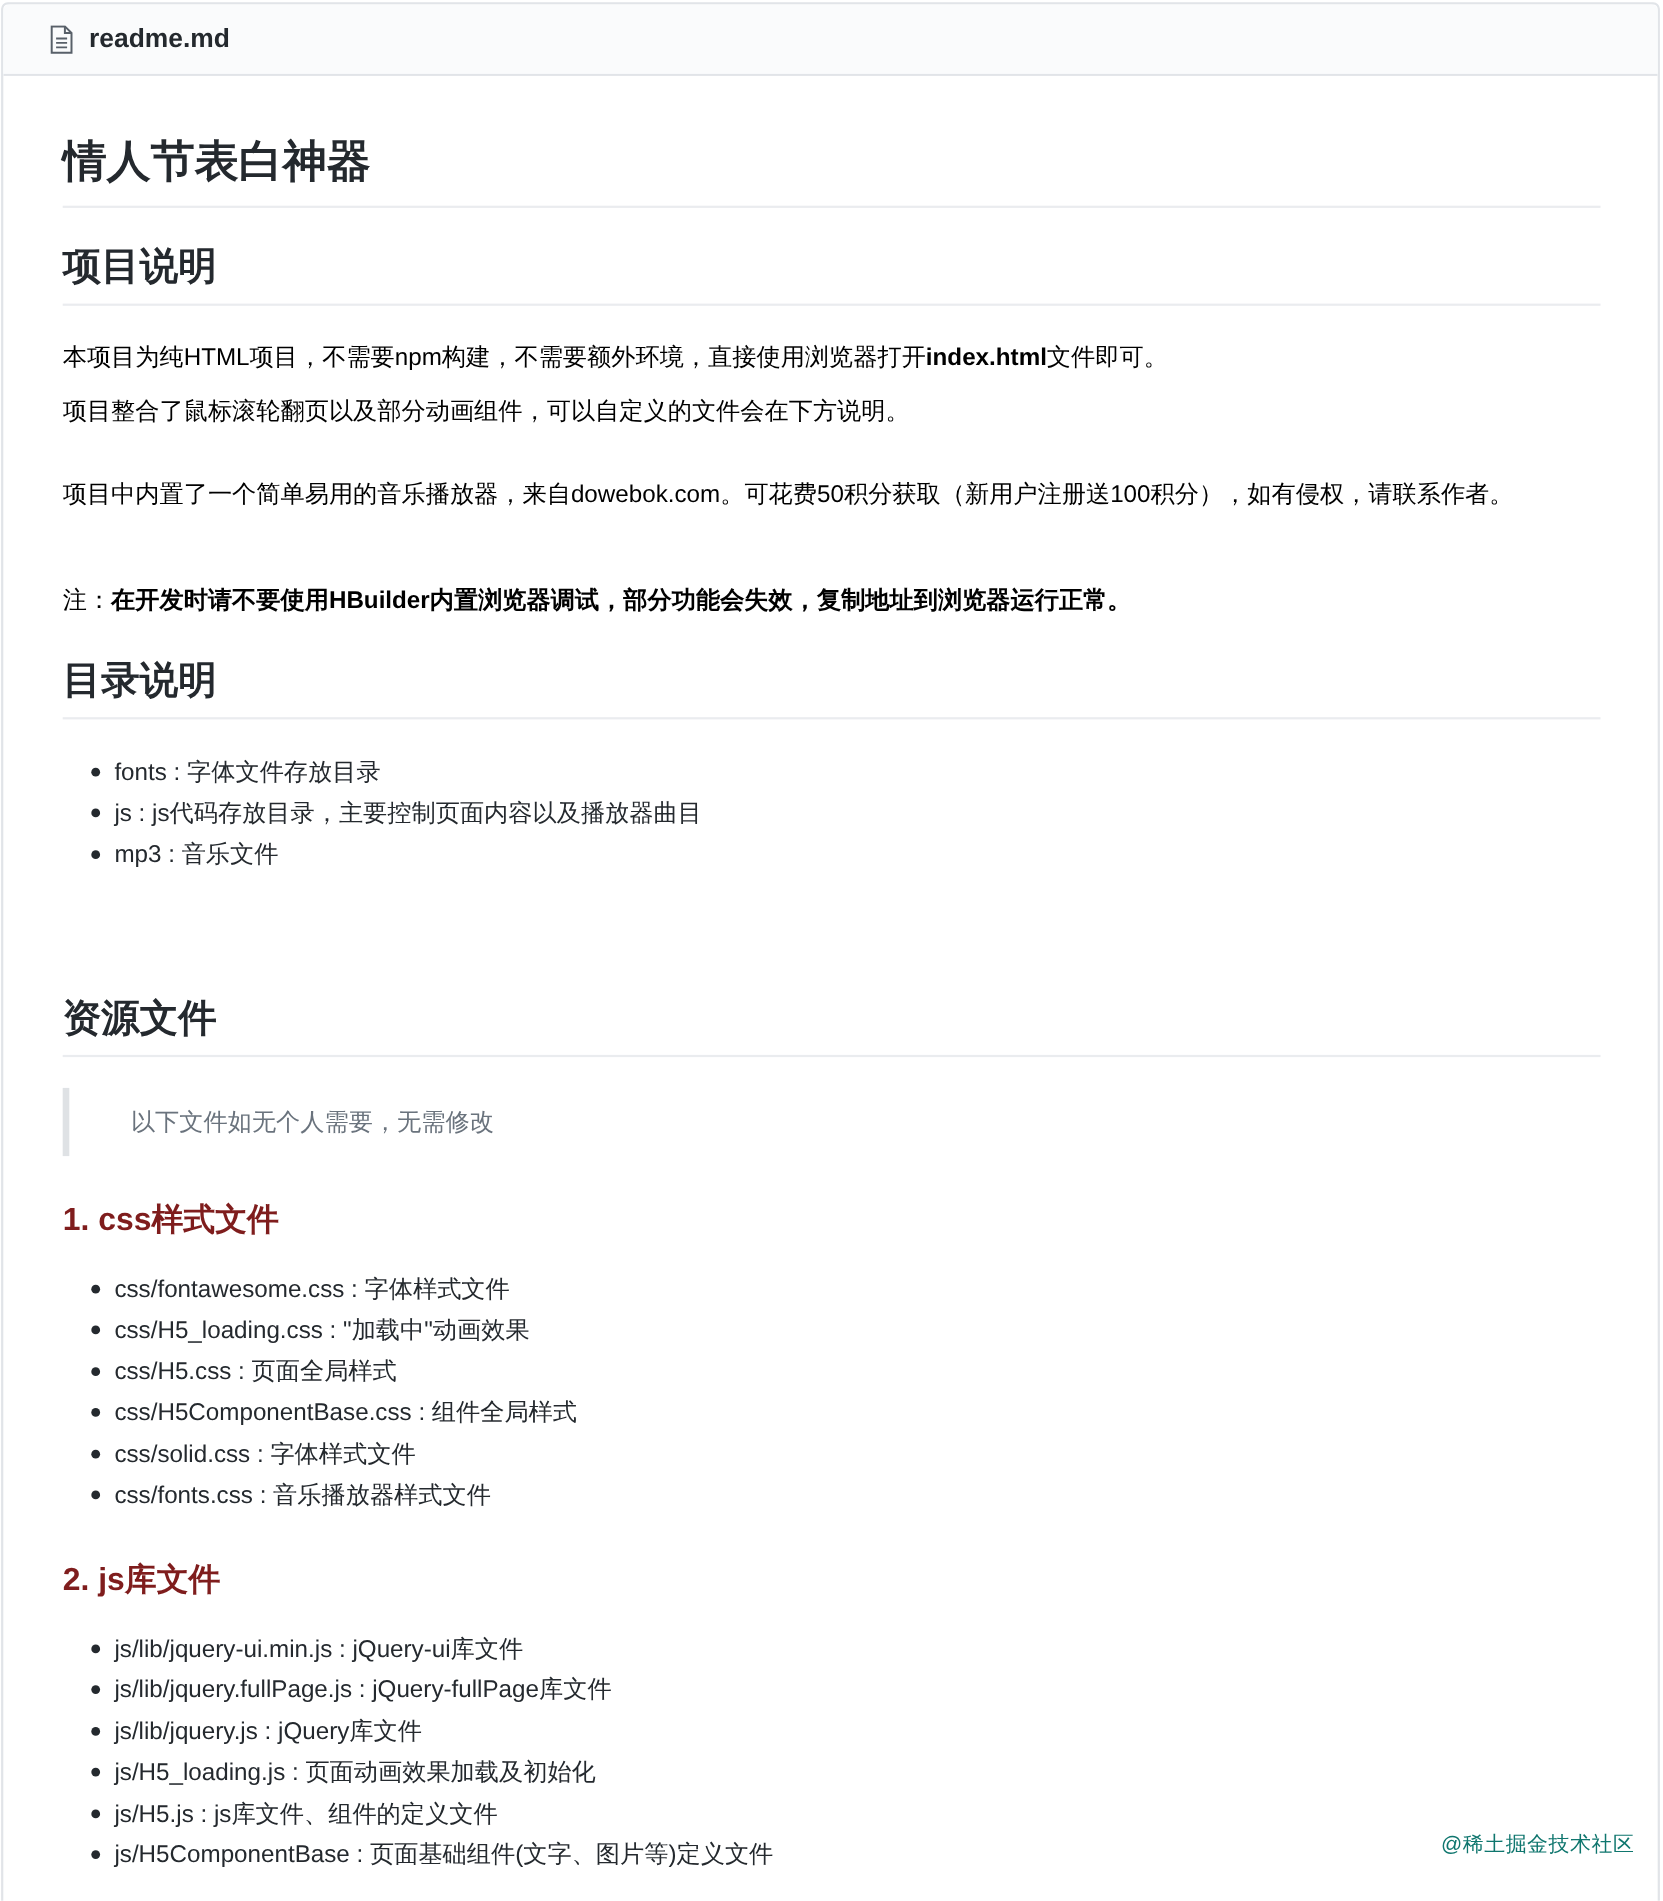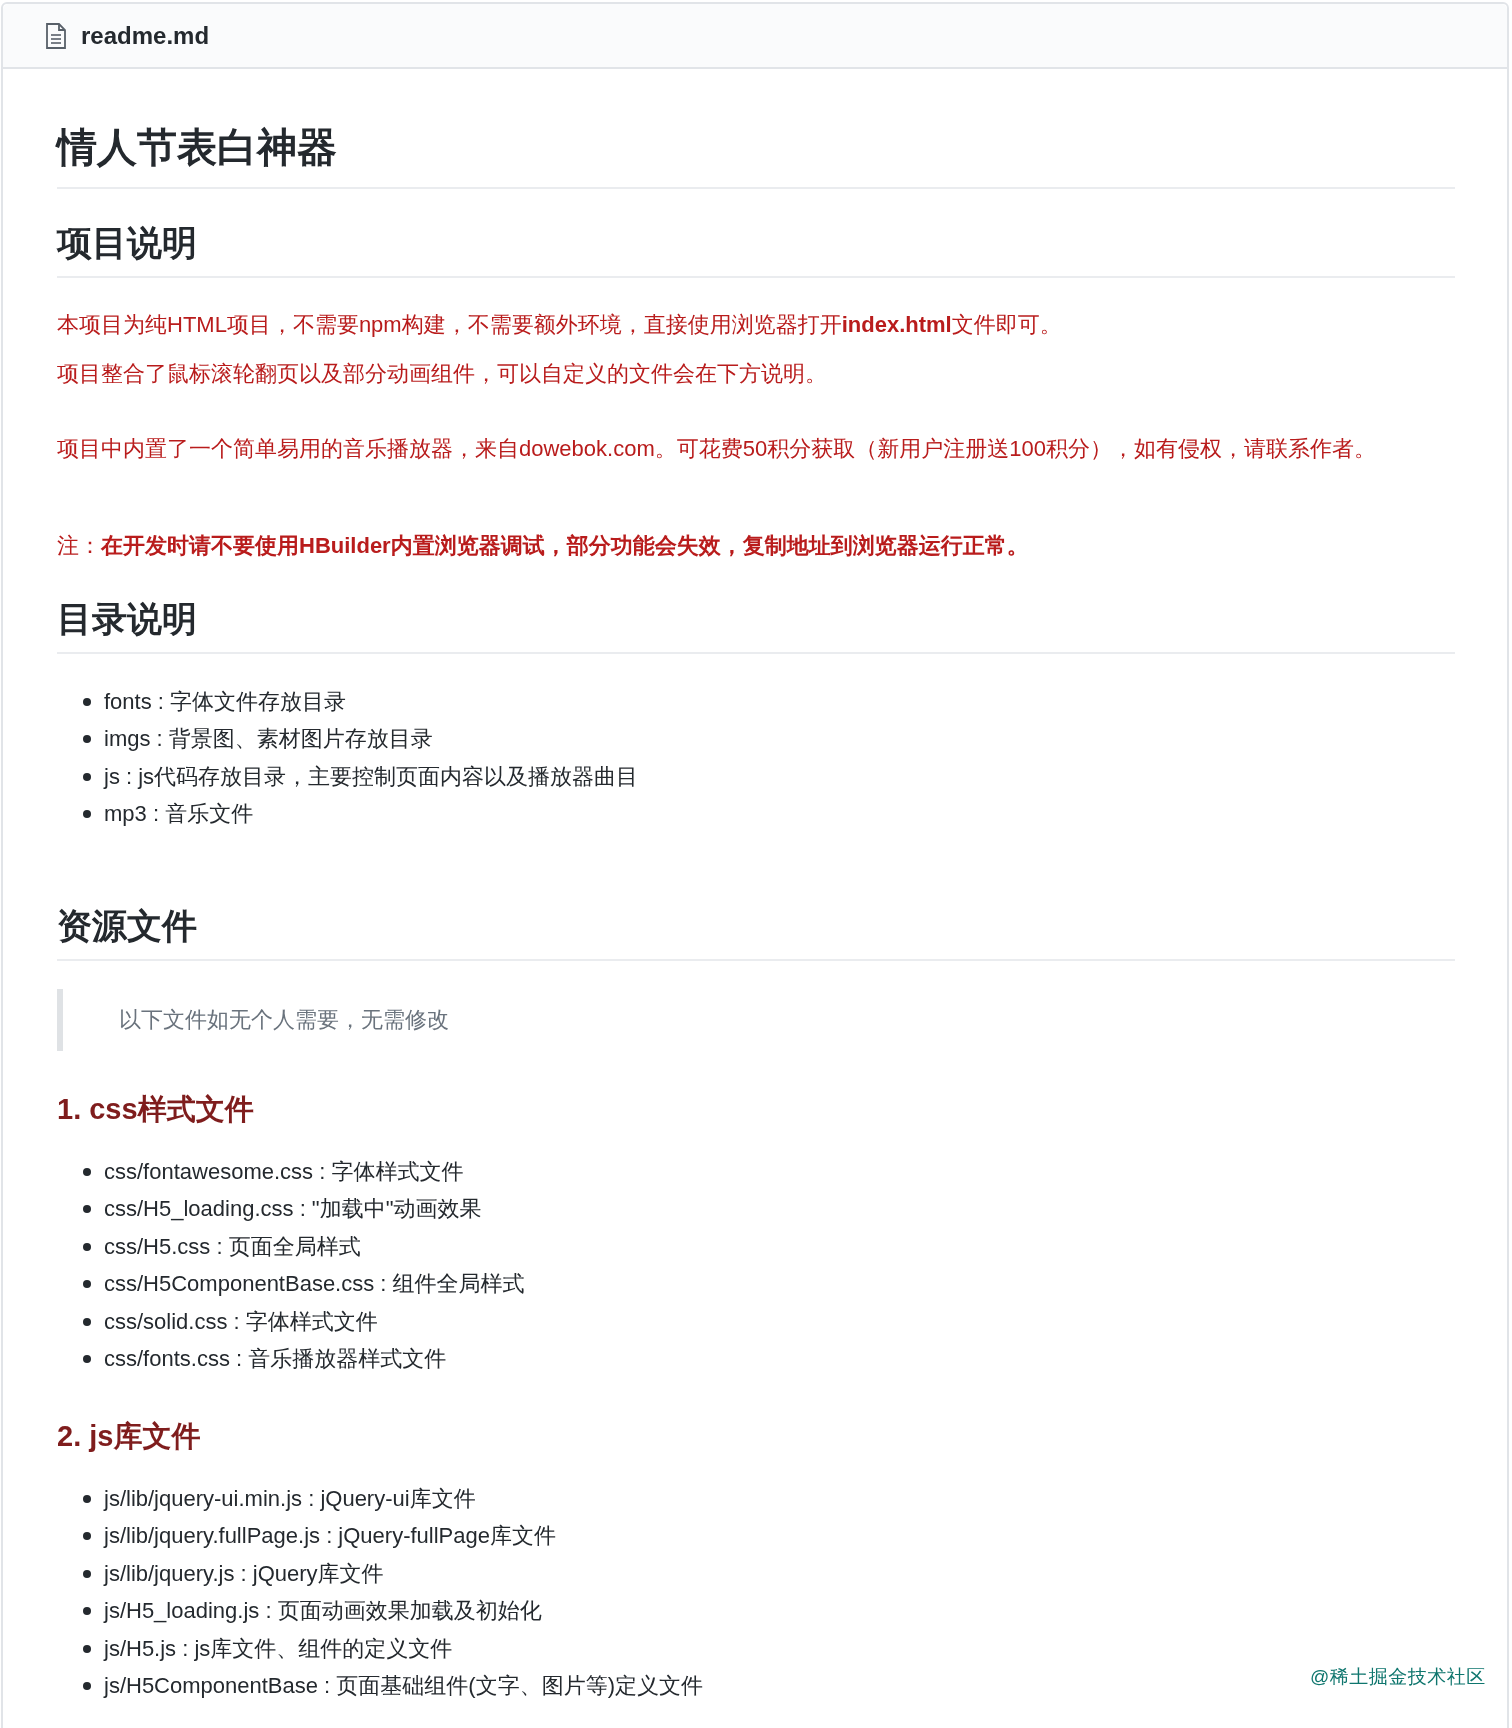--- a/index.html
+++ b/index.html
@@ -11,21 +11,21 @@
                  display: flex; align-items: center; padding-left: 42px; border-radius: 6px 6px 0 0; }
   .file-icon { width: 22px; height: 26px; margin-right: 14px; display: inline-block; }
   .file-name { font-size: 24px; font-weight: bold; color: #24292e; }
   .body { position: absolute; left: 54px; right: 52px; top: 65px; }
   h1, h2, h3, p, ul, blockquote { margin: 0; }
   .h1 { position: absolute; left: 0; right: 0; top: 50px; font-size: 40px; font-weight: bold;
         line-height: 56px; padding-bottom: 12px; border-bottom: 2px solid #eaecef; color: #24292e; }
   .h2 { position: absolute; left: 0; right: 0; font-size: 35px; font-weight: bold; line-height: 48px;
         padding-bottom: 9px; border-bottom: 2px solid #eaecef; color: #24292e; }
   .h3 { position: absolute; left: 0; font-size: 29px; font-weight: bold; line-height: 40px; color: #7f1d1d; }
-  .p { position: absolute; left: 0; right: 0; font-size: 22px; line-height: 37px; color: #b91c1c; }
+  .p { position: absolute; left: 0; right: 0; font-size: 22px; line-height: 37px; color: #000000; }
   .p b { font-weight: bold; }
   .quote { position: absolute; left: 0; right: 0; border-left: 6px solid #dfe2e5; padding-left: 56px;
            height: 62px; line-height: 62px; font-size: 22px; color: #6a737d; }
   .list { position: absolute; left: 0; list-style: none; padding: 0; }
   .list li { position: relative; padding-left: 47px; font-size: 22px; line-height: 37.4px; color: #24292e; white-space: nowrap; }
   .list li::before { content: ""; position: absolute; left: 26px; top: 15px; width: 8px; height: 8px;
                      border-radius: 50%; background: #24292e; }
   .watermark { position: absolute; left: 1310px; top: 1664px; font-size: 19px; color: #0f766e; letter-spacing: 0.5px; }
 </style>
 </head>
@@ -55,21 +55,20 @@
     <p class="p" style="top:286px;">项目整合了鼠标滚轮翻页以及部分动画组件，可以自定义的文件会在下方说明。</p>
 
     <p class="p" style="top:361px; right:40px;">项目中内置了一个简单易用的音乐播放器，来自dowebok.com。可花费50积分获取（新用户注册送100积分），如有侵权，请联系作者。</p>
 
     <p class="p" style="top:458px;"><span>注：</span><b>在开发时请不要使用HBuilder内置浏览器调试，部分功能会失效，复制地址到浏览器运行正常。</b></p>
 
     <h2 class="h2" style="top:526px;">目录说明</h2>
 
     <ul class="list" style="top:614px;">
       <li>fonts : 字体文件存放目录</li>
-      <li>imgs : 背景图、素材图片存放目录</li>
       <li>js : js代码存放目录，主要控制页面内容以及播放器曲目</li>
       <li>mp3 : 音乐文件</li>
     </ul>
 
     <h2 class="h2" style="top:833px;">资源文件</h2>
 
     <div class="quote" style="top:920px;">以下文件如无个人需要，无需修改</div>
 
     <h3 class="h3" style="top:1020px;">1. css样式文件</h3>
 

